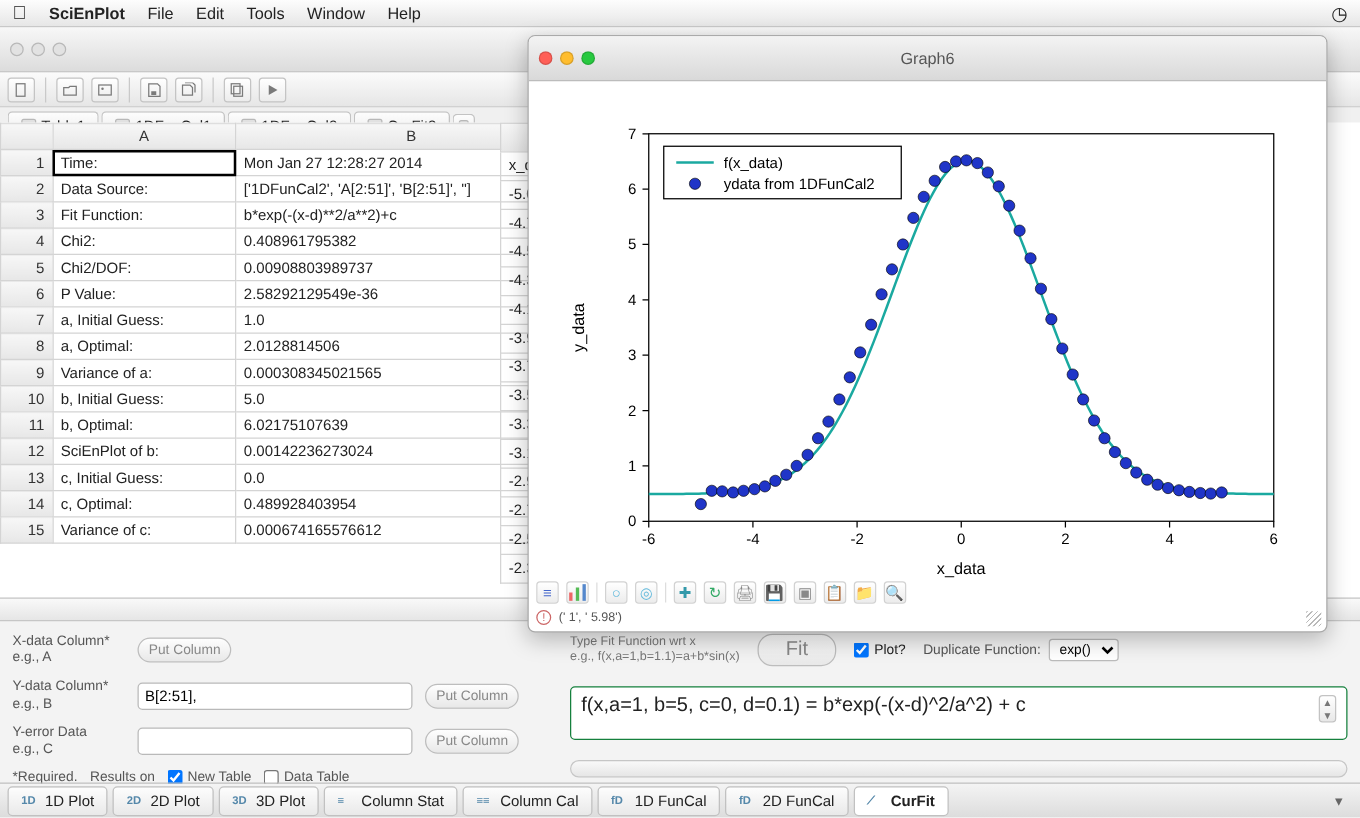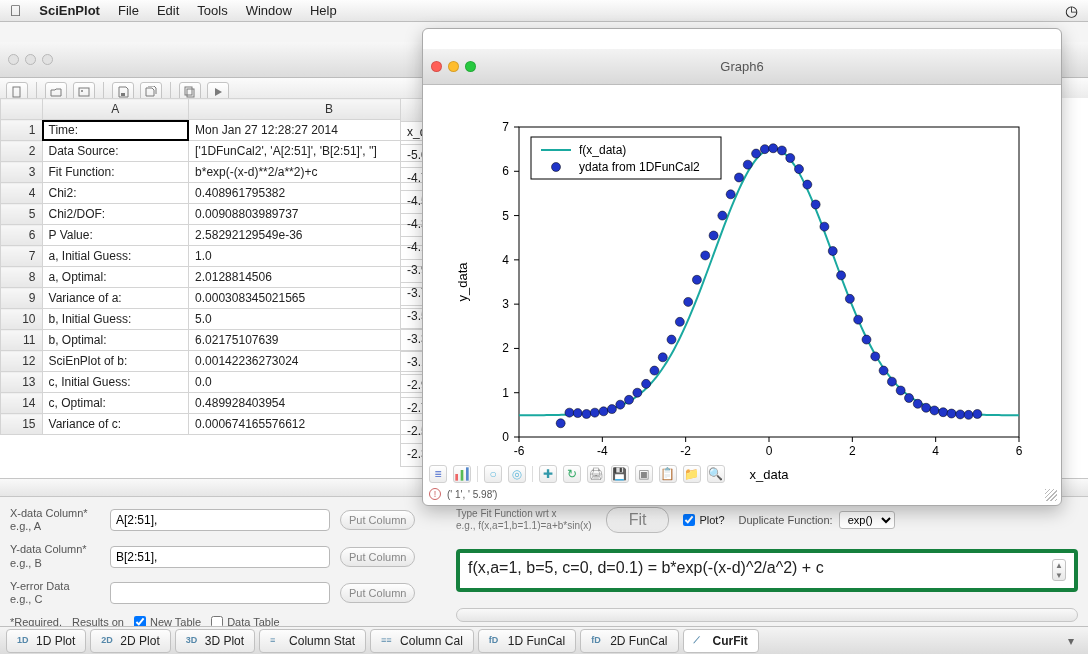--- a/index.html
+++ b/index.html
@@ -9,21 +9,21 @@
 .menubar { height: 22px; background: linear-gradient(#fdfdfd,#e6e6e6); border-bottom: 1px solid #bdbdbd; display:flex; align-items:center; padding: 0 10px; gap: 18px; font-size: 13px; }
 .menubar .apple { font-size: 15px; }
 .menubar .appname { font-weight: 700; }
 .menubar .spacer { flex:1; }
 .menubar .clock { font-size: 15px; }
 
 
 .mainwin { position: absolute; left:0; top:22px; right:0; bottom:0; background:#f5f5f5; }
 
 
-.mac-titlebar { height: 36px; background: linear-gradient(#f7f7f7,#dcdcdc); border-bottom: 1px solid #bcbcbc; display:flex; align-items:center; padding-left:8px; gap:6px;margin-top:20px; }
+.mac-titlebar { height: 36px; background: linear-gradient(#f7f7f7,#dcdcdc); border-bottom: 1px solid #bcbcbc; display:flex; align-items:center; padding-left:8px; gap:6px; }
 .traffic { width:11px; height:11px; border-radius:50%; border:1px solid rgba(0,0,0,.15); display:inline-block; }
 .traffic.inactive { background:#e2e2e2; border-color:#b8b8b8; }
 .traffic.r { background:#ff5f57; } .traffic.y { background:#ffbd2e; } .traffic.g { background:#28c940; }
 
 
 .toolbar { height: 28px; background: linear-gradient(#fbfbfb,#e6e6e6); border-bottom: 1px solid #c6c6c6; display:flex; align-items:center; padding: 0 6px; gap: 6px; }
 .toolbar .sep { width:1px; height:20px; background:#c9c9c9; margin:0 2px; }
 .tbtn { width:22px; height:20px; border:1px solid #c4c4c4; border-radius:3px; background:linear-gradient(#fff,#ececec); display:flex; align-items:center; justify-content:center; font-size:12px; color:#6a6a6a; }
 .tbtn svg { width:12px; height:12px; }
 
@@ -56,21 +56,21 @@
 .results-row { display:flex; align-items:center; gap: 10px; font-size:11px; color:#555; padding-left:100px; }
 
 .form-right { flex:1; display:flex; flex-direction:column; gap:16px; }
 .fr-top { display:flex; align-items:center; gap: 14px; }
 .hint { font-size:10px; color:#777; line-height:1.2; }
 .fitbtn { padding:3px 22px; border:1px solid #bdbdbd; border-radius:12px; background:linear-gradient(#fefefe,#e8e8e8); color:#888; font-size:16px; }
 .plotcb { display:flex; align-items:center; gap:4px; font-size:11px; }
 .dupf { display:flex; align-items:center; gap:6px; font-size:11px; color:#555; }
 .dupf select { font-size:11px; padding:1px 4px; border:1px solid #bbb; border-radius:3px; background:#fff; }
 
-.fnbox { flex:1; background:#fff; border:4px solid #15803d; border-radius:4px; padding:6px 8px; font-family: Menlo, Consolas, monospace; font-size: 16px; color:#222; display:flex; align-items:flex-start; justify-content:space-between; }
+.fnbox { flex:1; background:#fff; border:1px solid #15803d; border-radius:4px; padding:6px 8px; font-family: Menlo, Consolas, monospace; font-size: 16px; color:#222; display:flex; align-items:flex-start; justify-content:space-between; }
 .fnbox .stepper { width:14px; height:22px; border:1px solid #c3c3c3; border-radius:3px; background:linear-gradient(#fff,#e8e8e8); display:flex; flex-direction:column; }
 .fnbox .stepper div { flex:1; display:flex; align-items:center; justify-content:center; font-size:8px; color:#777; }
 .hsbar { height:14px; background: linear-gradient(#f9f9f9,#e6e6e6); border:1px solid #c6c6c6; border-radius:7px; }
 
 
 .bottom-tabs { position:absolute; bottom:0; left:0; right:0; height:28px; background:linear-gradient(#f4f4f4,#dcdcdc); border-top:1px solid #bfbfbf; display:flex; align-items:center; padding: 0 6px; gap:4px; }
 .btab { display:flex; align-items:center; gap:5px; padding: 4px 10px; border:1px solid #c1c1c1; border-radius:4px; background:linear-gradient(#fdfdfd,#e9e9e9); font-size:12px; }
 .btab.active { background:#fff; font-weight:700; }
 .btab .icon { width:14px; height:12px; }
 
@@ -287,21 +287,20 @@
     </div>
   </div>
 
   <div class="hscroll"></div>
 
   <div class="form-area">
     <div class="form-left">
       <div class="form-row">
         <div class="form-label" style="white-space:pre-line">X-data Column*
 e.g., A</div>
-        <div class="form-input"><input value="A[2:51]," style=""></div>
         <button class="putbtn">Put Column</button>
       </div>
       <div class="form-row">
         <div class="form-label" style="white-space:pre-line">Y-data Column*
 e.g., B</div>
         <div class="form-input"><input value="B[2:51]," style=""></div>
         <button class="putbtn">Put Column</button>
       </div>
       <div class="form-row">
         <div class="form-label" style="white-space:pre-line">Y-error Data

